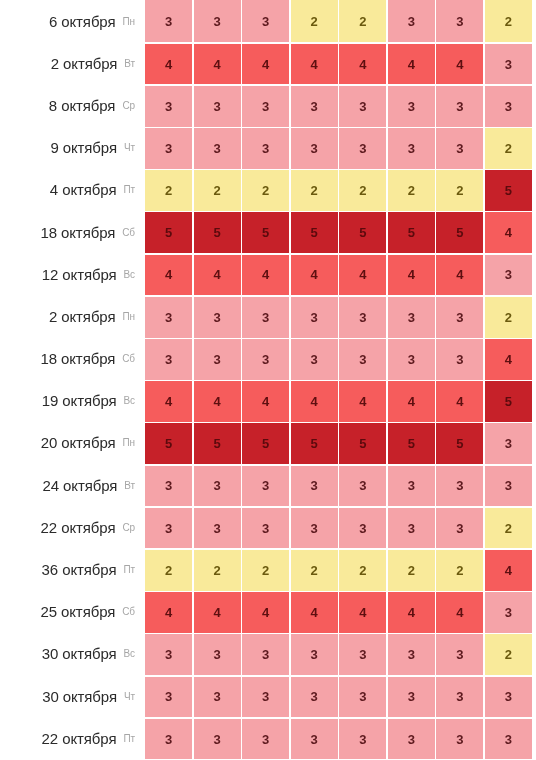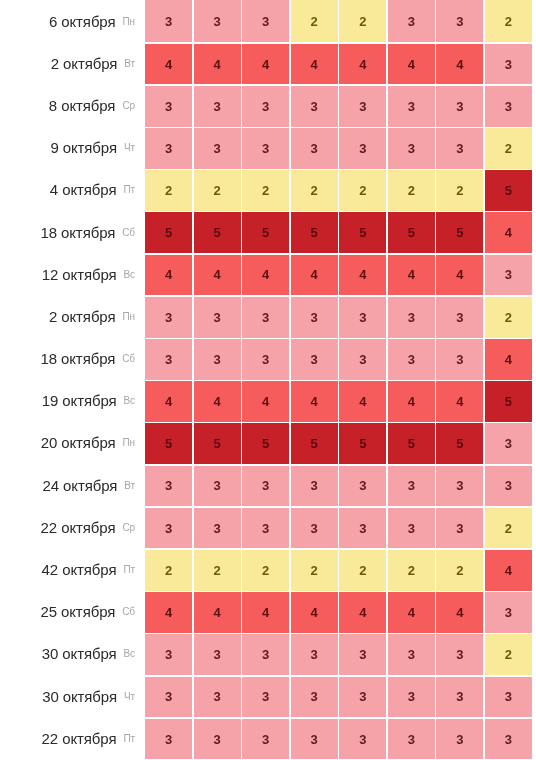--- a/index.html
+++ b/index.html
@@ -273,21 +273,21 @@
         <div class="cell v3">3</div>
         <div class="cell v3">3</div>
         <div class="cell v3">3</div>
         <div class="cell v3">3</div>
         <div class="cell v3">3</div>
         <div class="cell v2">2</div>
       </div>
     </div>
     <div class="hm-row">
       <div class="row-label">
-        <span class="label-date">42 октября</span>
+        <span class="label-date">36 октября</span>
         <span class="label-dow">Пт</span>
       </div>
       <div class="cells">
         <div class="cell v2">2</div>
         <div class="cell v2">2</div>
         <div class="cell v2">2</div>
         <div class="cell v2">2</div>
         <div class="cell v2">2</div>
         <div class="cell v2">2</div>
         <div class="cell v2">2</div>

